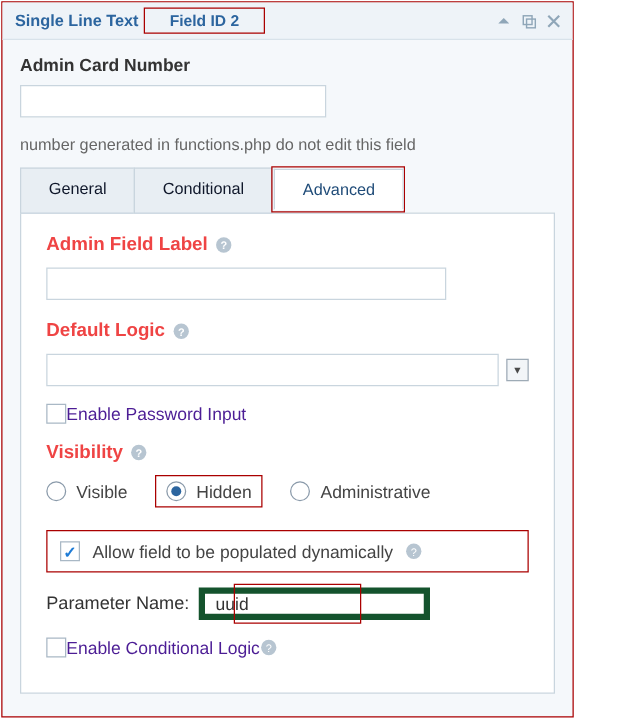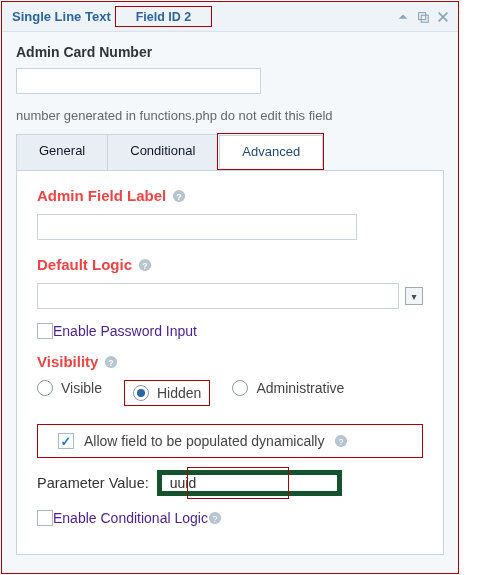--- a/index.html
+++ b/index.html
@@ -165,21 +165,21 @@
   }
   .chk.checked::after {
     content: "✓";
     color: #1f7cd6;
     font-size: 13px;
     font-weight: bold;
     line-height: 1;
   }
   .radio-row {
     display: flex;
-    align-items: flex-start;
+    align-items: center;
     gap: 22px;
     margin-bottom: 18px;
     font-size: 14px;
     color: #444;
   }
   .radio-item {
     display: inline-flex;
     align-items: center;
     gap: 8px;
   }
@@ -203,21 +203,21 @@
   }
   .radio-box {
     border: 1px solid #a00;
     padding: 4px 8px;
     display: inline-flex;
     align-items: center;
     gap: 8px;
   }
   .allow-box {
     border: 1px solid #a00;
-    padding: 8px 20px;
+    padding: 8px 10px;
     margin-bottom: 12px;
     display: flex;
     align-items: center;
     gap: 10px;
     font-size: 14px;
     color: #444;
   }
   .param-row {
     display: flex;
     align-items: center;
@@ -350,21 +350,21 @@
         <span>Allow field to be populated dynamically</span>
         <span class="help-icon">
           <svg viewBox="0 0 16 16">
               <circle cx="8" cy="8" r="7"></circle>
               <text x="8" y="12" text-anchor="middle" font-size="10" fill="#fff">?</text>
             </svg>
         </span>
       </div>
 
       <div class="param-row">
-        <span>Parameter Value:</span>
+        <span>Parameter Name:</span>
         <span class="param-input-wrap">
           <input class="param-input" type="text" value="uuid" style="">
         </span>
         <span class="param-hl"></span>
       </div>
 
       <div class="chk-row">
         <span class="chk"></span>
         <span>Enable Conditional Logic</span>
         <span class="help-icon">

